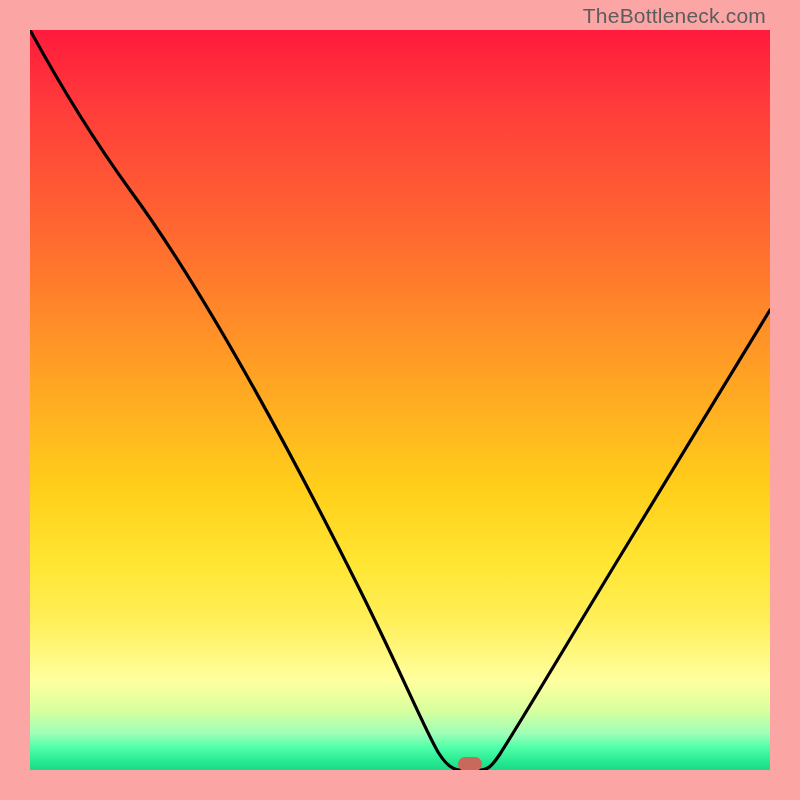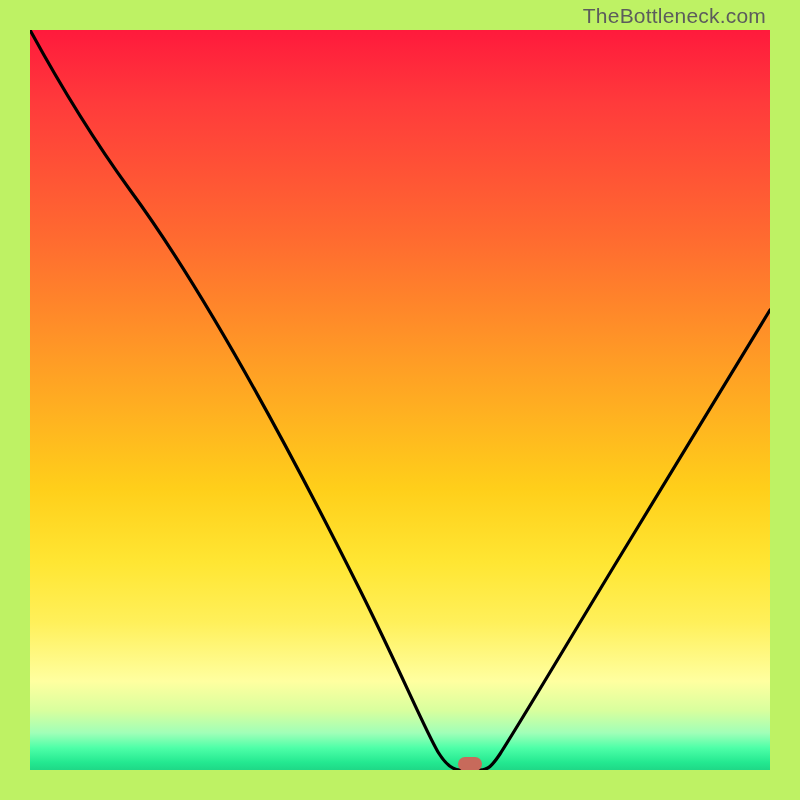--- a/index.html
+++ b/index.html
@@ -8,21 +8,21 @@
     width: 800px;
     height: 800px;
     background: #000;
     overflow: hidden;
     font-family: Arial, Helvetica, sans-serif;
   }
   .frame {
     position: relative;
     width: 800px;
     height: 800px;
-    background: #bef264;
+    background: #fca5a5;
   }
   .plot-area {
     position: absolute;
     left: 30px;
     top: 30px;
     width: 740px;
     height: 740px;
     overflow: hidden;
     
     background: linear-gradient(

